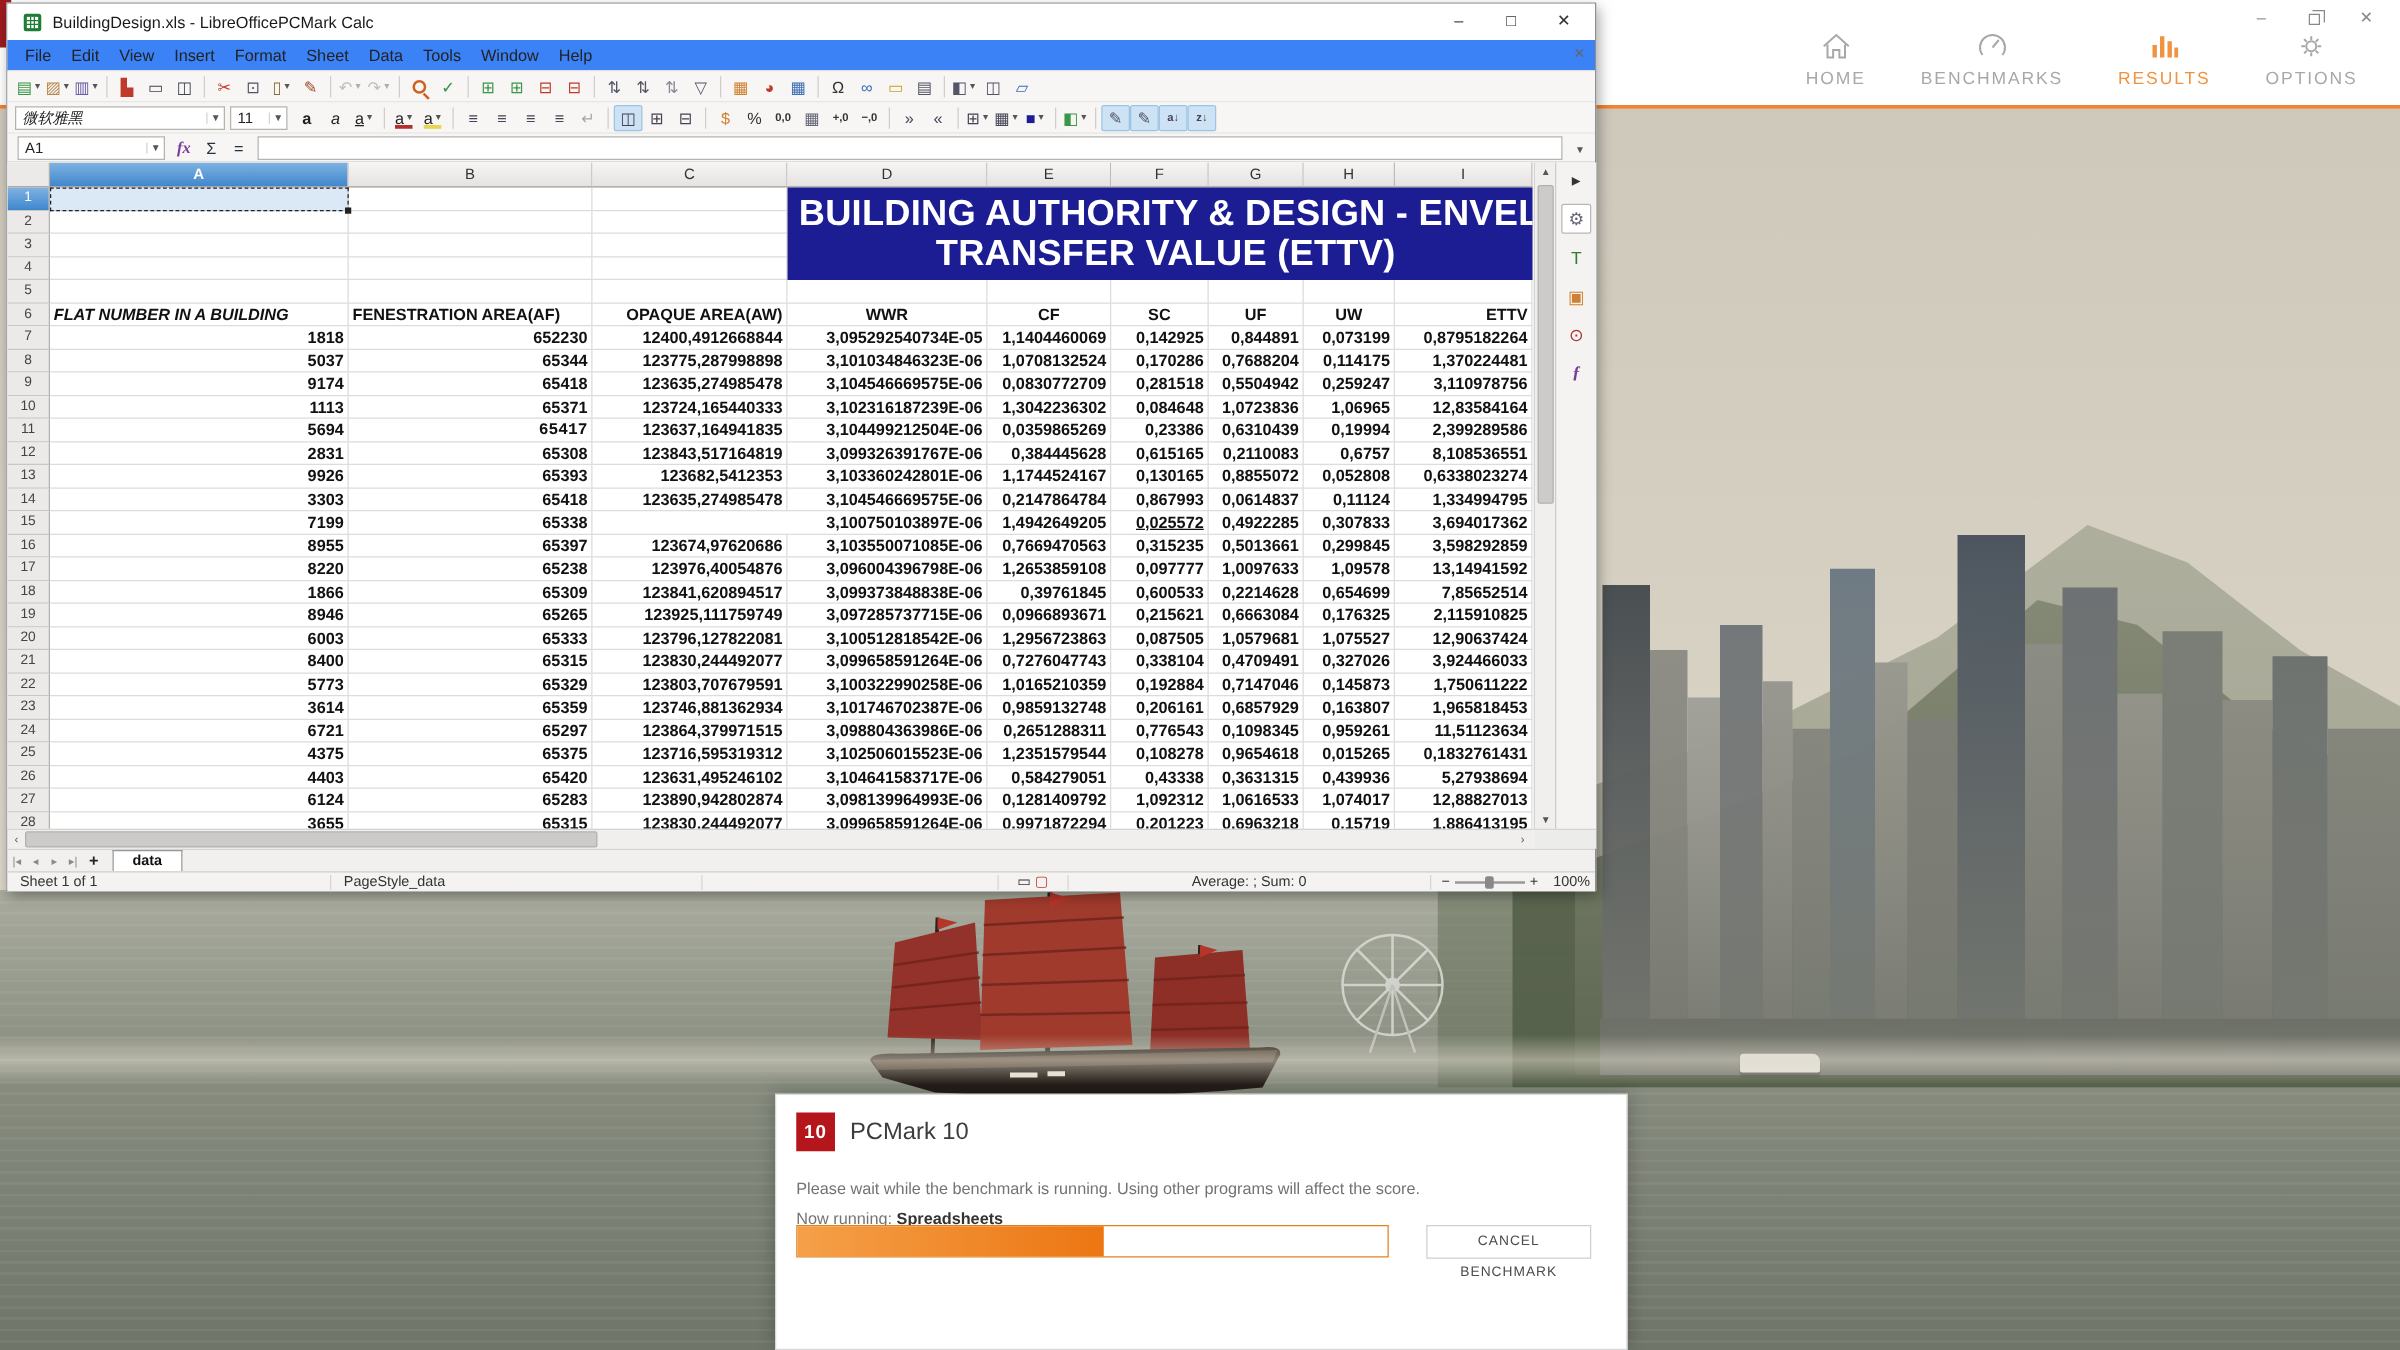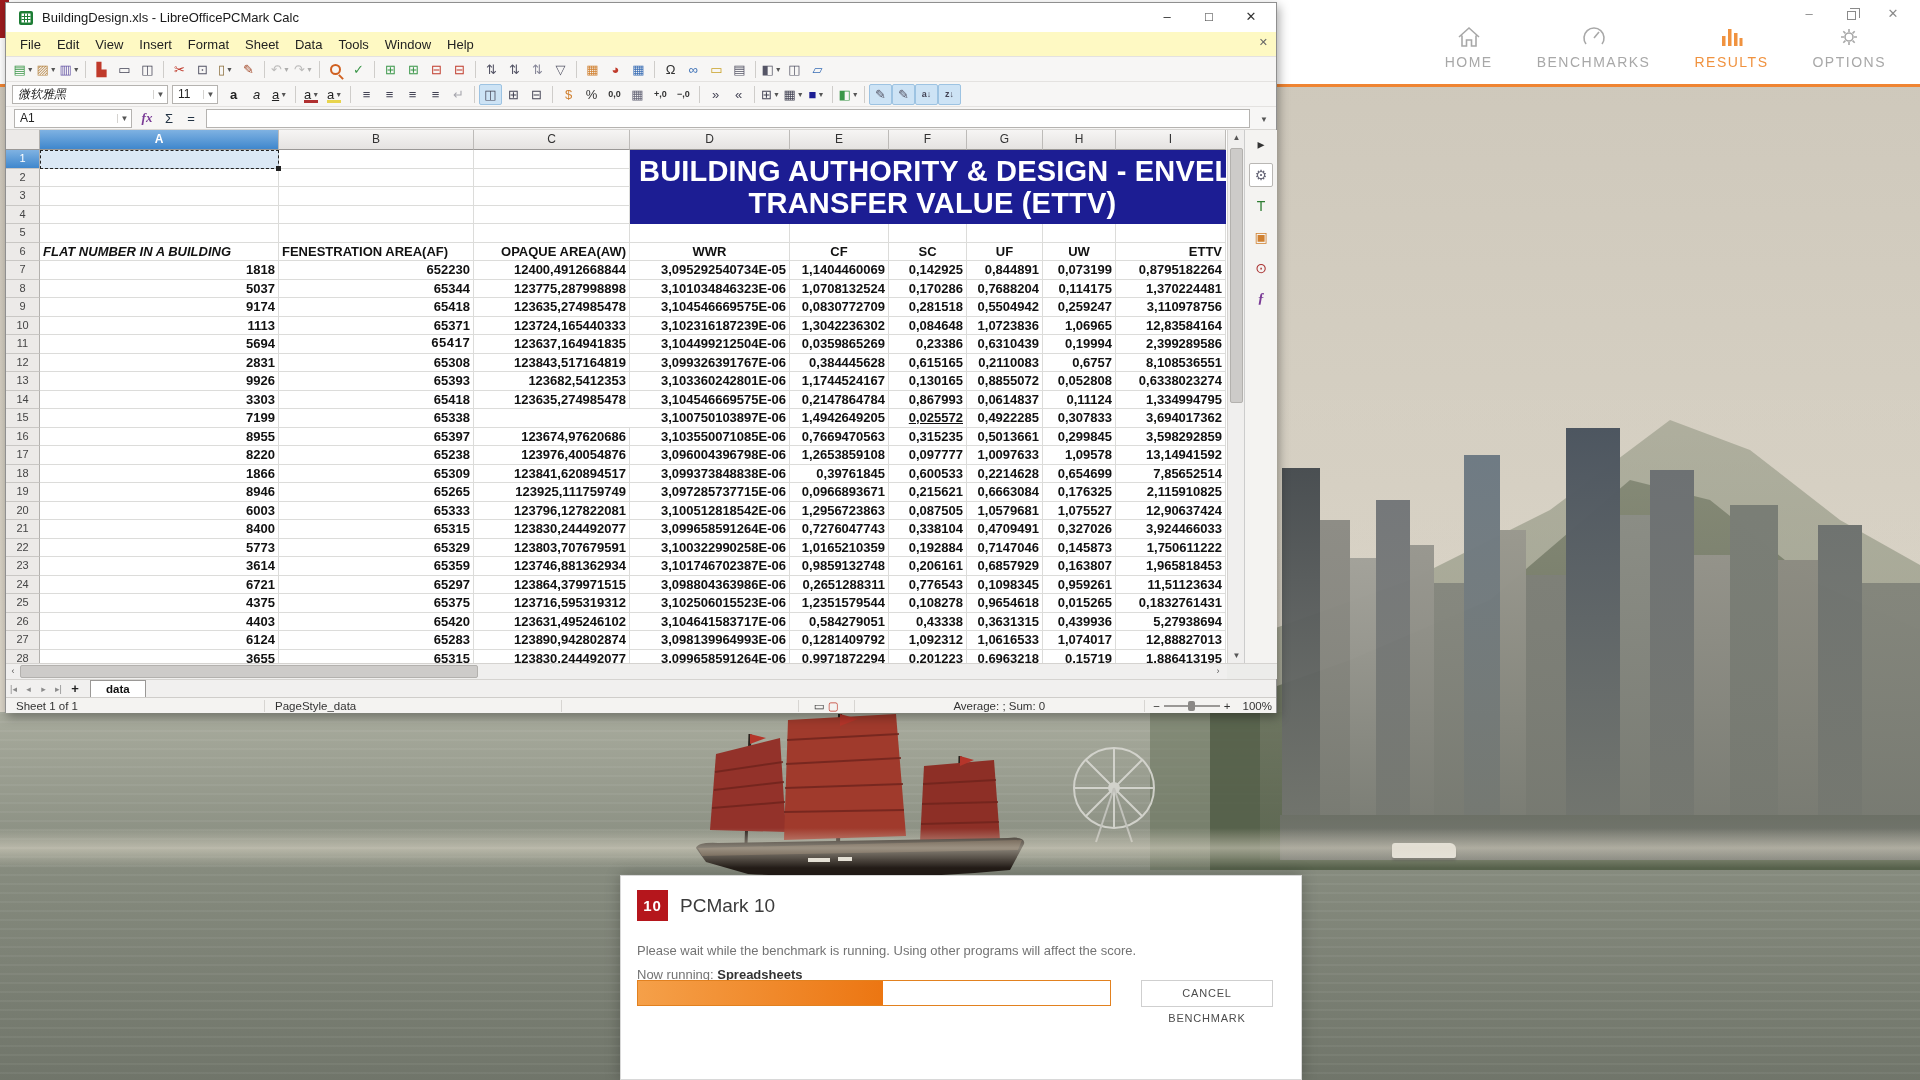--- a/index.html
+++ b/index.html
@@ -42,21 +42,21 @@
   .nav-item.active svg rect { fill:#f0923f; stroke:none;}
 
   
   .calc { position:absolute; left:5px; top:2px; width:1272px; height:711px; background:#fff;
     border:1px solid #8f8f8f; box-shadow:2px 4px 10px rgba(0,0,0,.35); z-index:3; font-size:13px; color:#222;}
   .titlebar { position:absolute; left:0; top:0; right:0; height:29px; background:#fff; display:flex; align-items:center; }
   .titlebar .appicon { margin:0 8px 0 12px; }
   .titlebar .title { font-size:13px; color:#1a1a1a; }
   .calcctl { position:absolute; right:4px; top:0; display:flex; }
   .calcctl .wc { width:42px; height:28px; text-align:center; line-height:28px; color:#333; font-size:13px;}
-  .menubar { position:absolute; left:0; top:29px; right:0; height:25px; background:#fef9c3; display:flex;
+  .menubar { position:absolute; left:0; top:29px; right:0; height:25px; background:#3b82f6; display:flex;
     align-items:center; padding-left:6px; border-bottom:1px solid #e4e2e0;}
   .menubar .mi { padding:0 8px; height:21px; line-height:21px; font-size:13px; color:#222;}
   .menu-close { position:absolute; right:8px; top:33px; font-size:11px; color:#666; }
 
   .tb { position:absolute; left:0; right:0; display:flex; align-items:center; padding-left:6px;
     background:#f7f6f5; border-bottom:1px solid #e4e2e0; }
   .tb1 { top:54px; height:25px; }
   .tb2 { top:79px; height:25px; }
   .tbi { width:23px; height:21px; display:inline-flex; align-items:center; justify-content:center;
     font-size:13px; border-radius:2px; position:relative; flex:none;}
@@ -394,21 +394,21 @@
         </span>
         <span class="tbi">
           <span style="color: rgb(85, 85, 102);">◫</span>
         </span>
         <span class="tbi">
           <span style="color: rgb(58, 110, 181);">▱</span>
         </span>
       </div>
 
     <div class="tb tb2" id="fmtbar">
-      <div class="combo" style="width:156px">
+      <div class="combo" style="width:168px">
         <span class="cv" style="font-style:italic">微软雅黑</span>
         <span class="ca">▼</span>
       </div>
       <div class="combo" style="width:46px">
         <span class="cv">11</span>
         <span class="ca">▼</span>
       </div>
     <span class="tbi">
           <span style="color: rgb(34, 34, 34); font-weight: 700;">a</span>
         </span>

